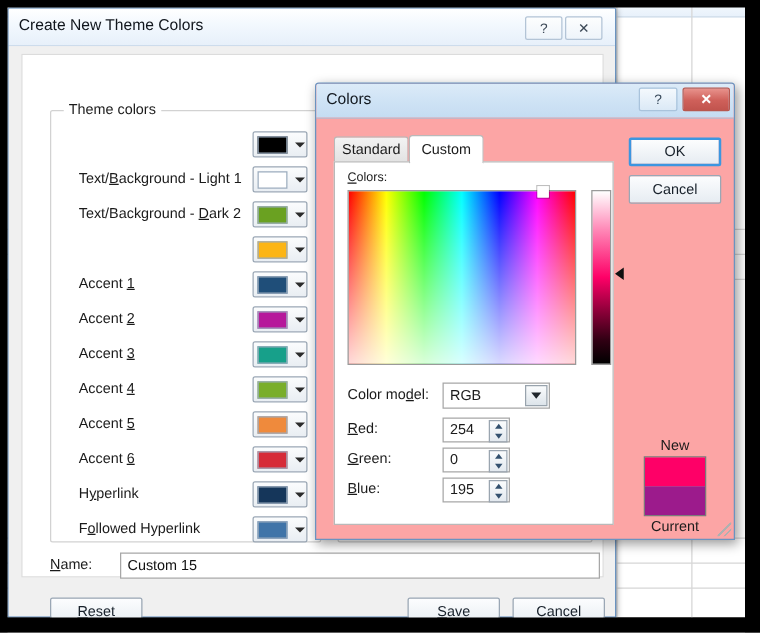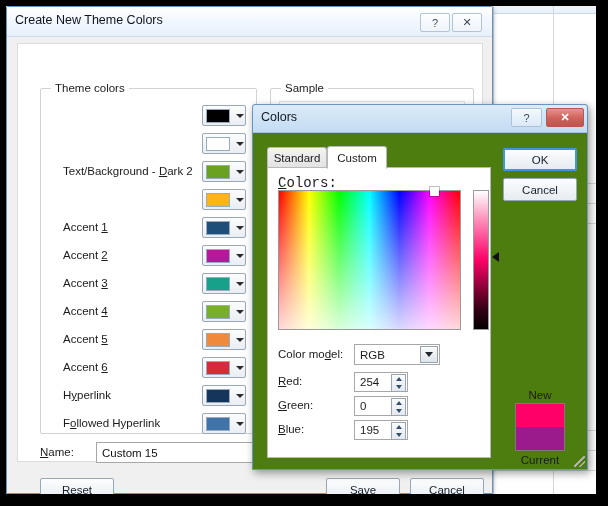--- a/index.html
+++ b/index.html
@@ -148,25 +148,24 @@
   
   #watermark {
     position:absolute; left:236px; top:460px; width:200px; height:34px;
     opacity:.33; pointer-events:none;
     display:flex; align-items:center;
   }
 
   
   #colors-dialog {
     position:absolute; left:252px; top:66px; width:336px; height:366px;
-    background:#4d7c0f;
+    background:#fca5a5;
     border:1px solid #6a93c0;
     border-radius:3px 3px 0 0;
     box-shadow:2px 3px 9px rgba(0,0,0,.4);
-    margin-top:38px;
   }
   #colors-titlebar {
     position:absolute; left:0; top:0; right:0; height:28px;
     background:linear-gradient(#dcebf8 0%, #cfe3f5 50%, #c5dcf2 100%);
     border-bottom:1px solid #9dbfdc;
     border-radius:2px 2px 0 0;
   }
   #colors-title {
     position:absolute; left:8px; top:5px;
     font-size:12.5px; color:#12181f;
@@ -204,21 +203,21 @@
   #tab-custom {
     left:60px; width:60px; height:23px; top:-1px;
     background:#ffffff; border-bottom:1px solid #ffffff;
     z-index:3;
   }
   #tab-panel {
     position:absolute; left:14px; top:34px; width:224px; height:291px;
     background:#ffffff; border:1px solid #b9b9b9;
   }
 
-  #colors-label { position:absolute; left:10px; top:7px; font-size:14px;font-family:Liberation Mono, monospace; }
+  #colors-label { position:absolute; left:10px; top:7px; font-size:10px; }
 
   
   #spectrum-wrap { position:absolute; left:10px; top:22px; width:183px; height:140px; }
   #spectrum {
     position:absolute; left:0; top:0; width:100%; height:100%;
     background:
       linear-gradient(to bottom, rgba(255,255,255,0) 0%, rgba(255,255,255,.85) 100%),
       linear-gradient(to right,
         #ff0000 0%, #ffff00 16.6%, #00ff00 33.3%,
         #00ffff 50%, #0000ff 66.6%, #ff00ff 83.3%, #ff0000 100%);
@@ -350,20 +349,21 @@
       <div class="groupbox" id="gb-theme-colors">
         <span class="group-label">Theme colors</span>
         <div id="theme-rows">
             <div class="color-row" style="top: 14px;">
               <div class="swatch-btn">
                 <div class="swatch-color" style="background: rgb(0, 0, 0);"></div>
                 <div class="swatch-arrow"></div>
               </div>
             </div>
             <div class="color-row" style="top: 42px;">
+              <span class="color-row-label">Text/<u>B</u>ackground - Light 1</span>
               <div class="swatch-btn">
                 <div class="swatch-color" style="background: rgb(255, 255, 255);"></div>
                 <div class="swatch-arrow"></div>
               </div>
             </div>
             <div class="color-row" style="top: 70px;">
               <span class="color-row-label">Text/Background - <u>D</u>ark 2</span>
               <div class="swatch-btn">
                 <div class="swatch-color" style="background: rgb(106, 161, 33);"></div>
                 <div class="swatch-arrow"></div>

